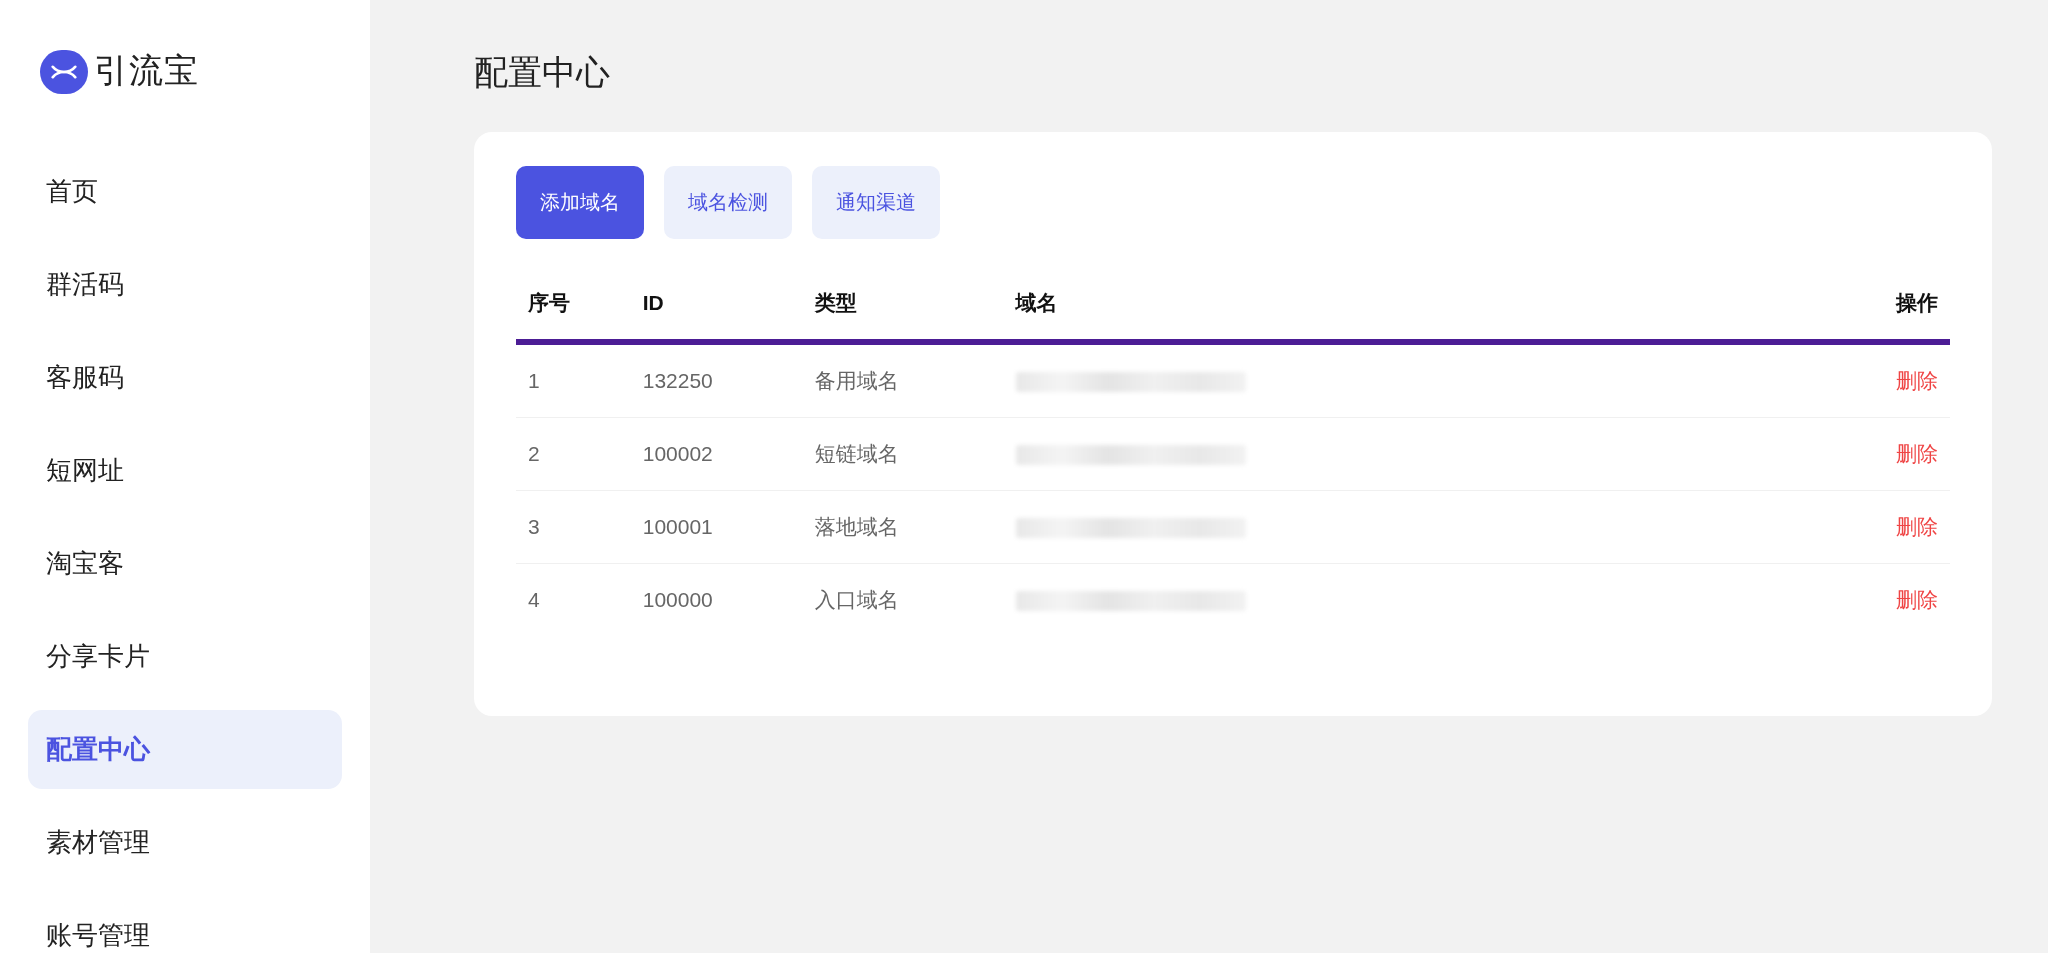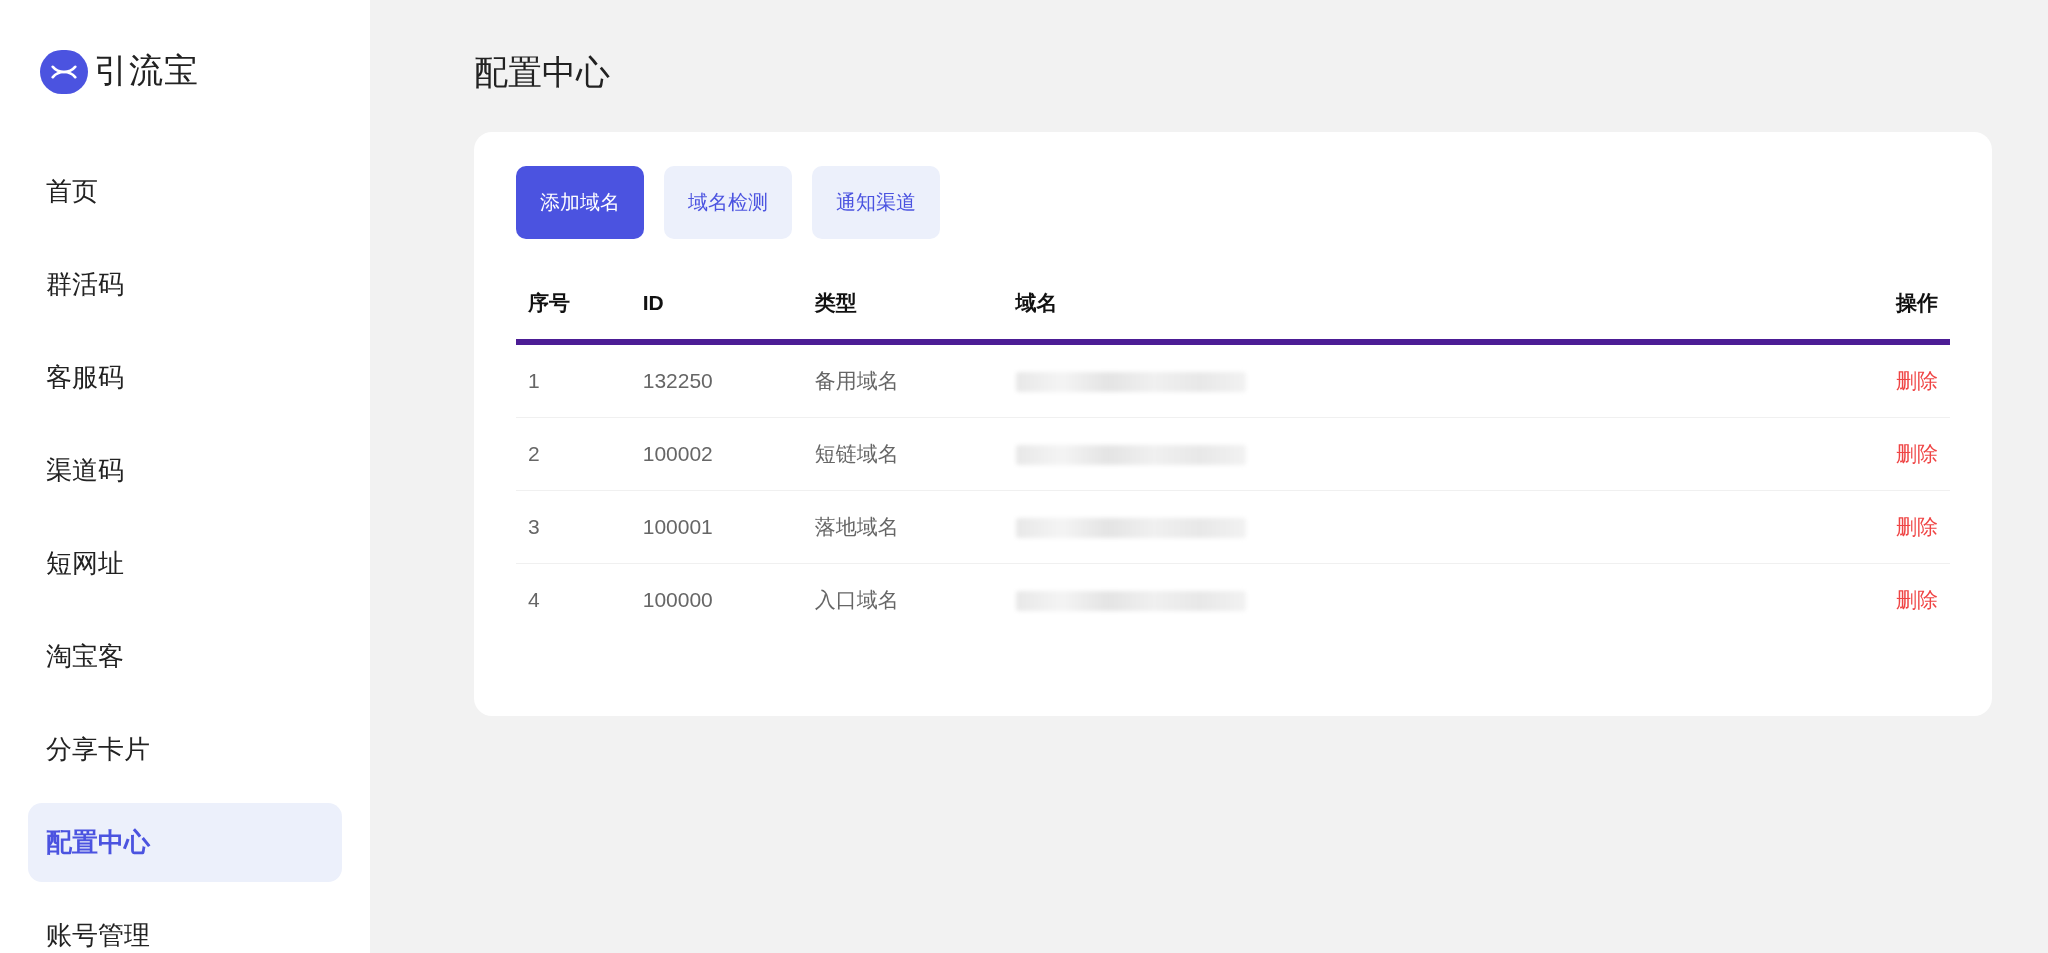--- a/index.html
+++ b/index.html
@@ -146,25 +146,25 @@
           <path d="M4 10 C10 18,22 18,28 10"></path>
           <path d="M4 22 C10 14,22 14,28 22"></path>
         </svg>
       </span>
       <span class="brand-name">引流宝</span>
     </div>
     <nav class="nav">
       <a class="nav-item">首页</a>
       <a class="nav-item">群活码</a>
       <a class="nav-item">客服码</a>
-      <a class="nav-item">渠道码</a>
       <a class="nav-item">短网址</a>
       <a class="nav-item">淘宝客</a>
       <a class="nav-item">分享卡片</a>
       <a class="nav-item active">配置中心</a>
+      <a class="nav-item">素材管理</a>
       <a class="nav-item">账号管理</a>
     </nav>
   </aside>
 
   <main class="main">
     <h1 class="page-title">配置中心</h1>
 
     <div class="card">
       <div class="action-row">
         <button class="btn btn-primary">添加域名</button>

